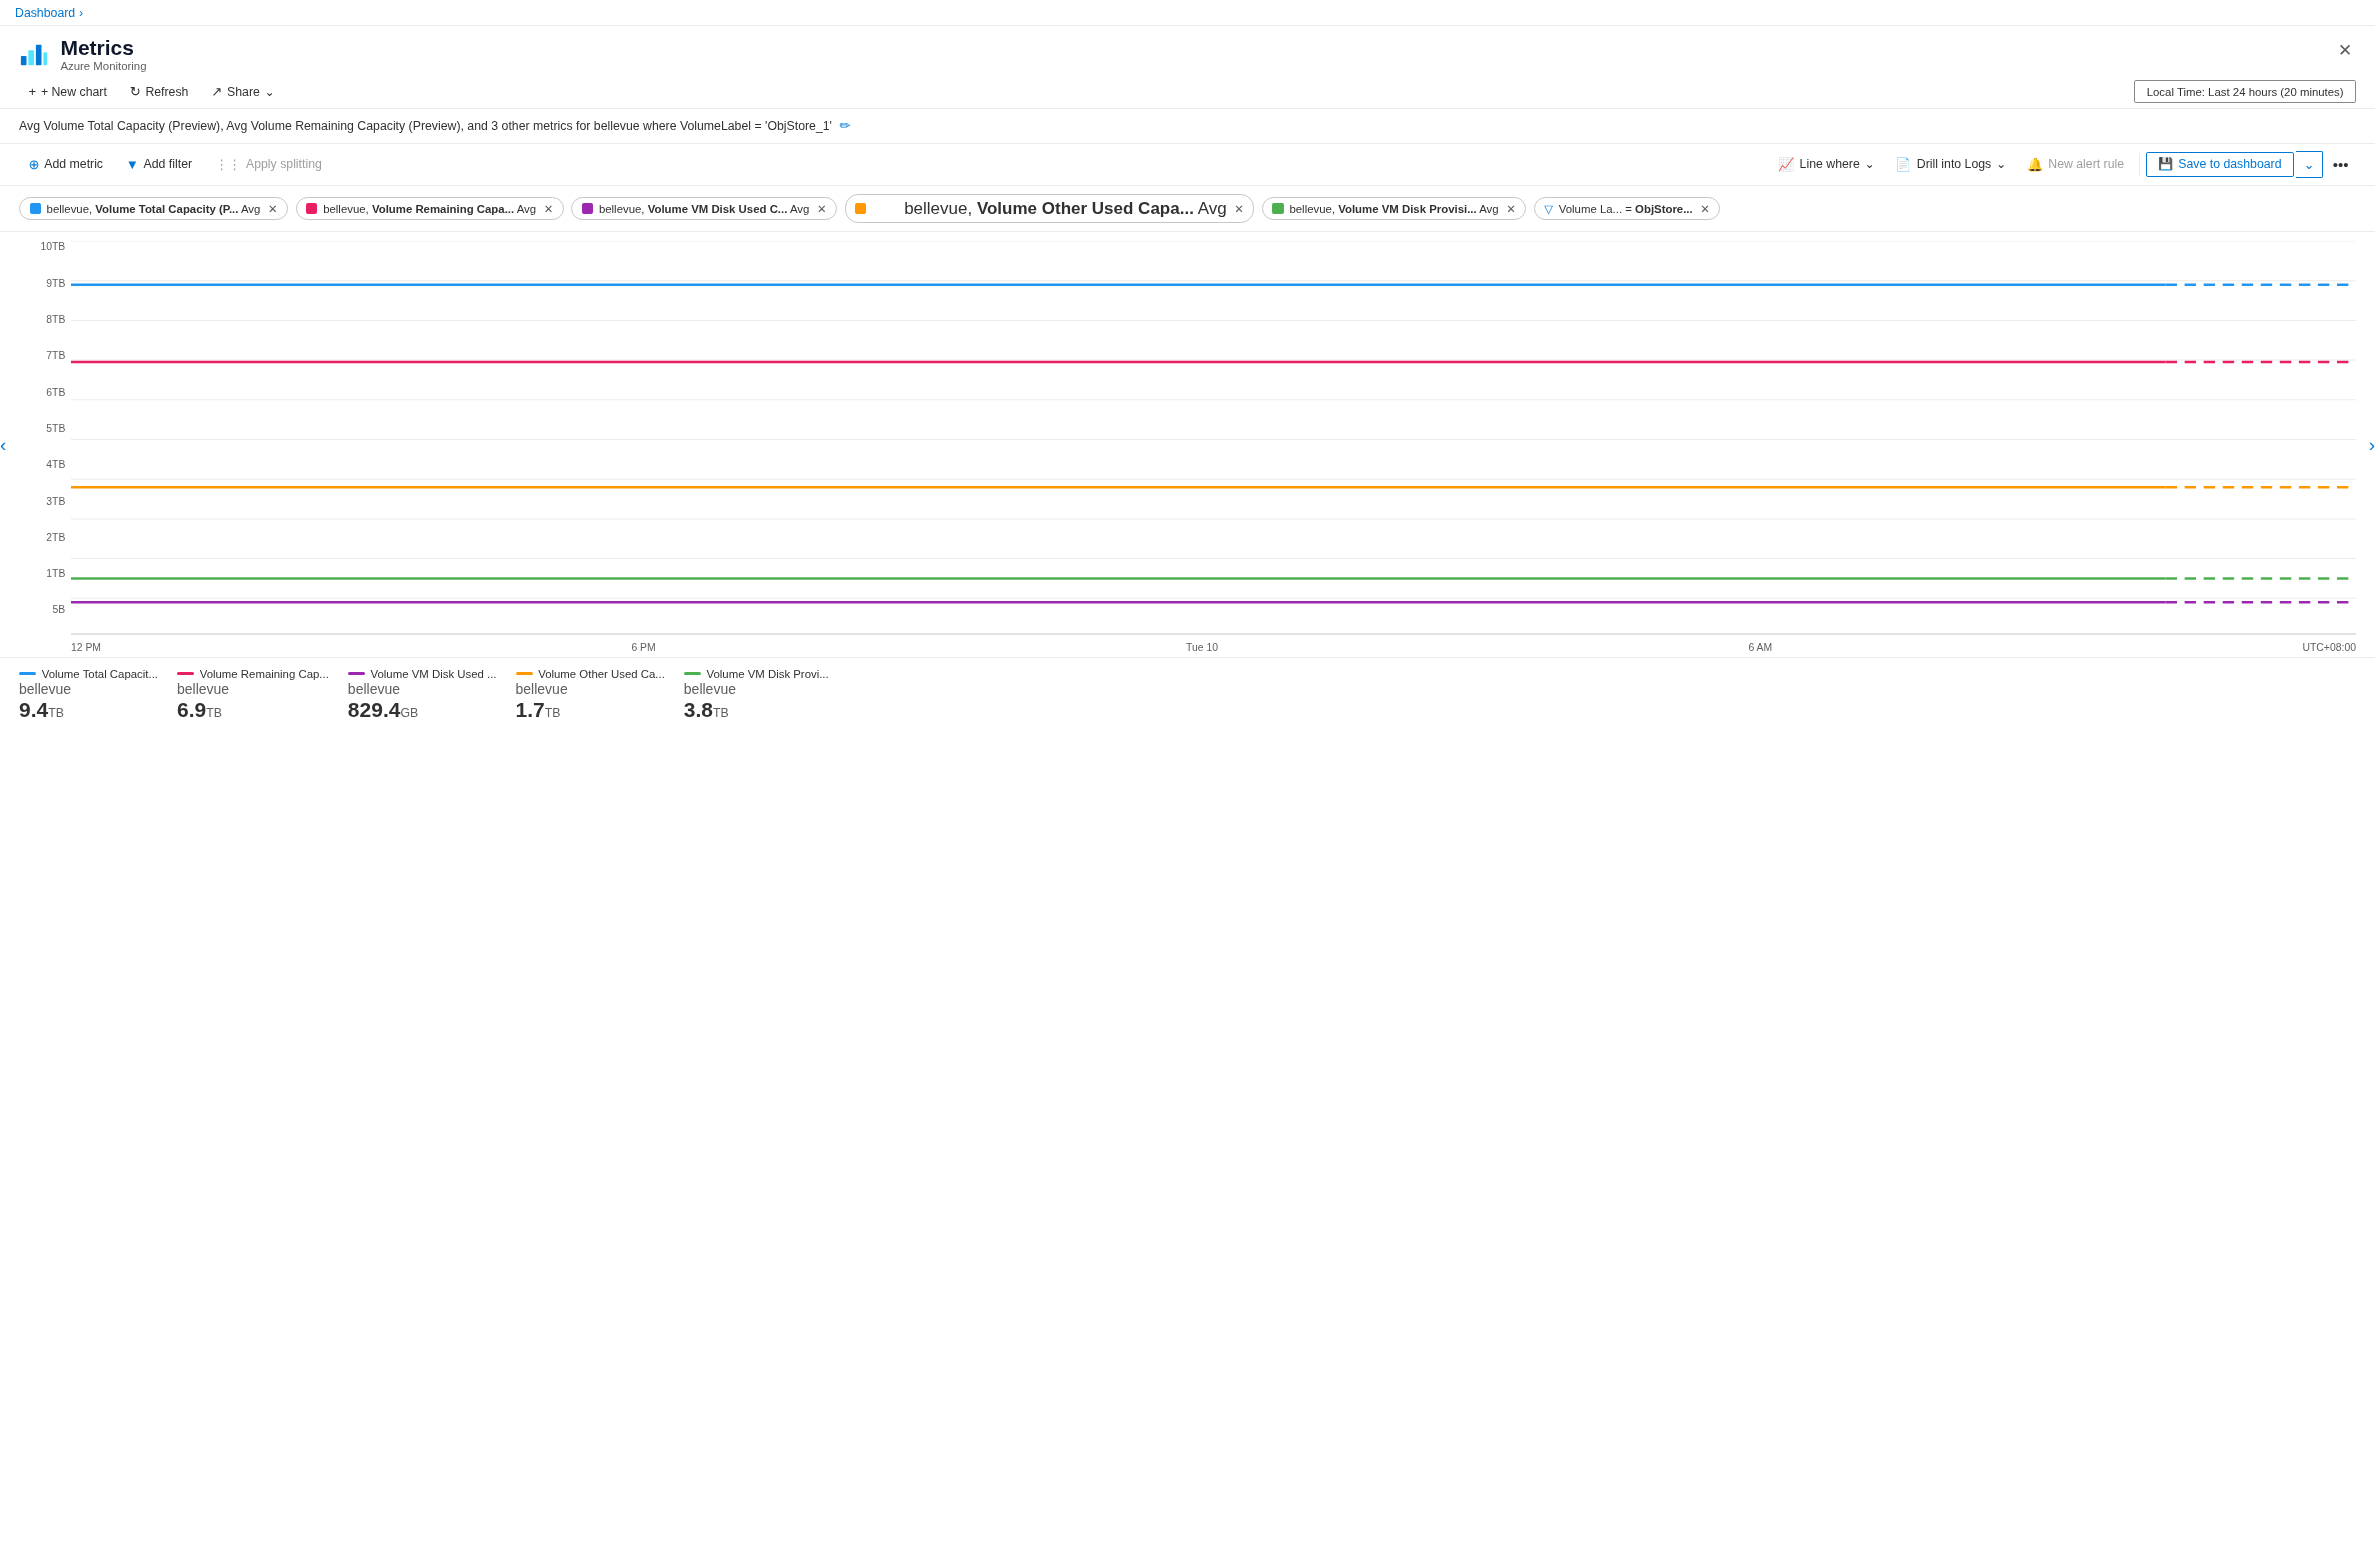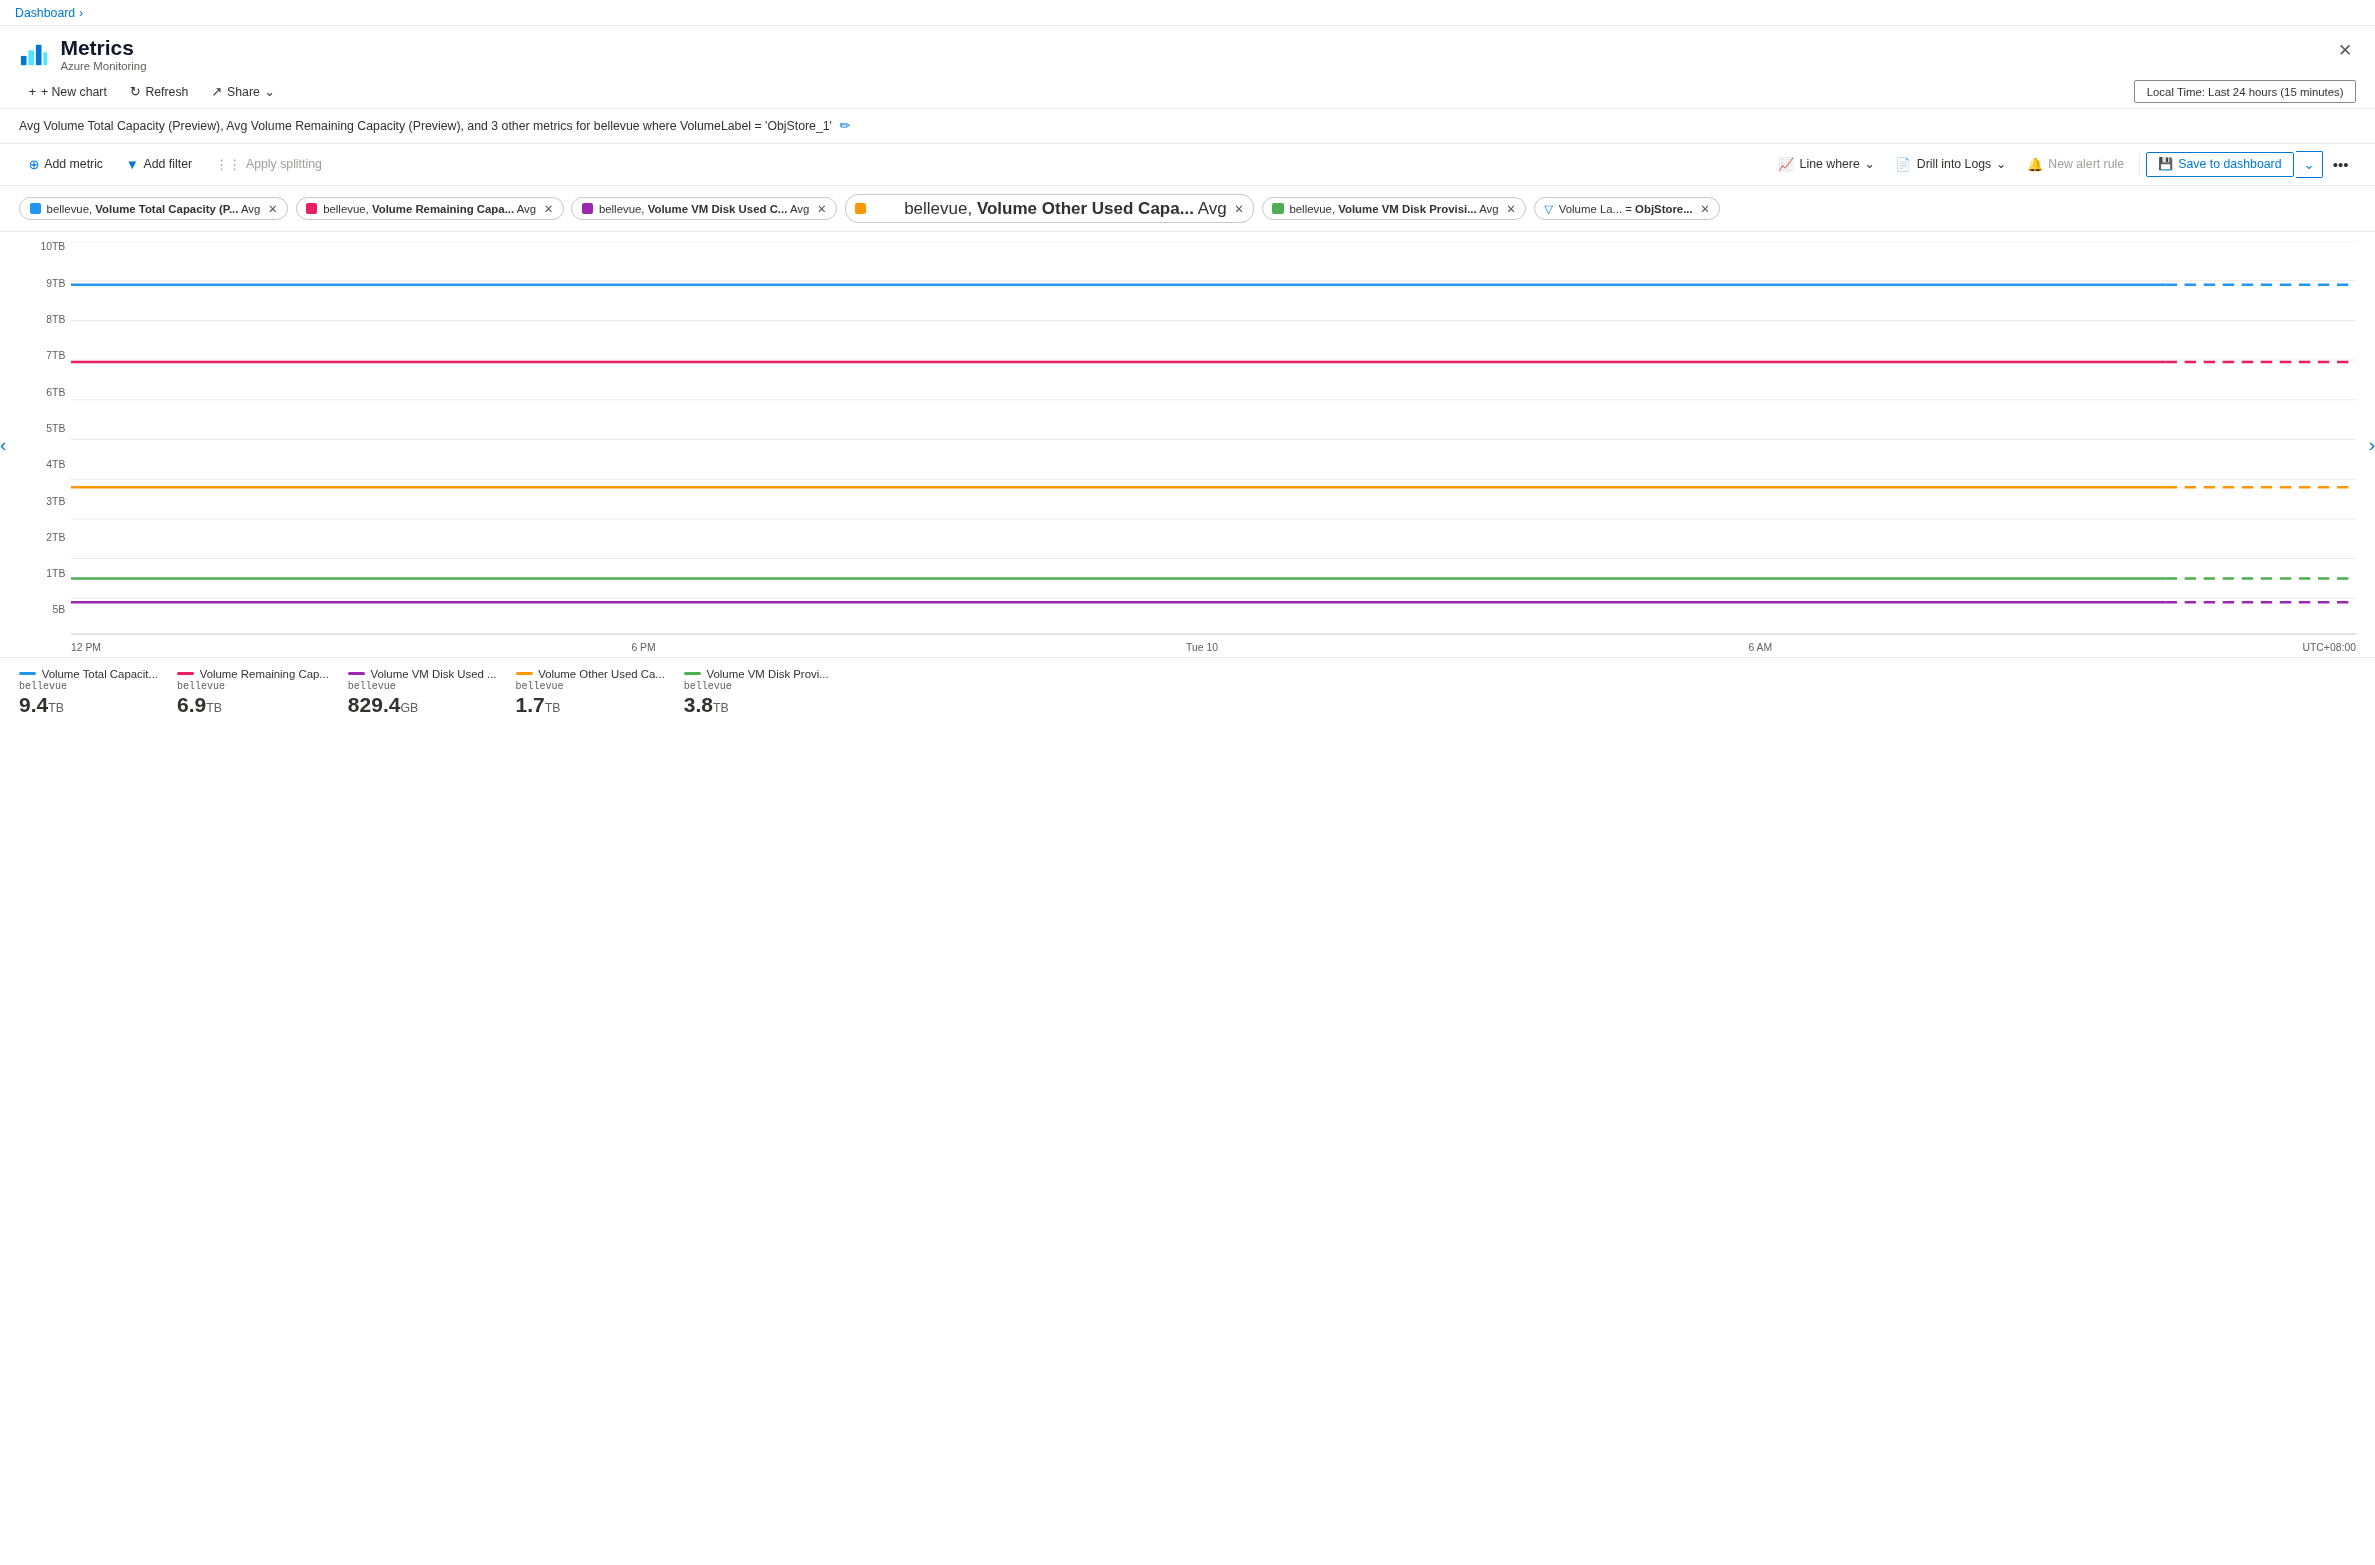--- a/index.html
+++ b/index.html
@@ -52,21 +52,21 @@
     .nav-arrow { position: absolute; top: 50%; transform: translateY(-50%); background: none; border: none; cursor: pointer; font-size: 19px; color: #0078d4; z-index: 10; }
     .nav-arrow-left { left: 0; }
     .nav-arrow-right { right: 0; }
     .x-label { font-size: 10.4px; color: #605e5c; }
 
     .legend { display: flex; align-items: flex-start; gap: 19px; padding: 9.5px 19px; border-top: 0.9px solid #edebe9; flex-wrap: wrap; }
     .legend-item { display: flex; flex-direction: column; gap: 1.9px; }
     .legend-header { display: flex; align-items: center; gap: 5.7px; }
     .legend-color-bar { width: 17px; height: 3.8px; border-radius: 1.9px; flex-shrink: 0; }
     .legend-metric-name { font-size: 11.4px; color: #323130; font-weight: 500; }
-    .legend-resource { font-size: 10px; color: #605e5c; font-family: Liberation Mono, monospace; }
+    .legend-resource { font-size: 14px; color: #605e5c; }
     .legend-value { font-size: 21px; font-weight: 700; color: #323130; line-height: 1; }
     .legend-unit { font-size: 12.3px; color: #605e5c; font-weight: normal; }
   </style>
 </head>
 <body>
 
 <div class="top-bar">
   <span class="breadcrumb">
     <span>Dashboard</span>
     <span>›</span>
@@ -101,21 +101,21 @@
       <span>Refresh</span>
     </button>
     <button class="toolbar-btn">
       <span class="icon">↗</span>
       <span>Share</span>
       <span>⌄</span>
     </button>
   </div>
   <div class="toolbar-right">
     <button class="time-picker-btn">
-      <span>Local Time: Last 24 hours (15 minutes)</span>
+      <span>Local Time: Last 24 hours (20 minutes)</span>
     </button>
   </div>
 </div>
 
 <div class="chart-title-bar">
   <span>Avg Volume Total Capacity (Preview), Avg Volume Remaining Capacity (Preview), and 3 other metrics for bellevue where VolumeLabel = 'ObjStore_1'</span>
   <span class="edit-icon">✏</span>
 </div>
 
 <div class="metrics-toolbar">

